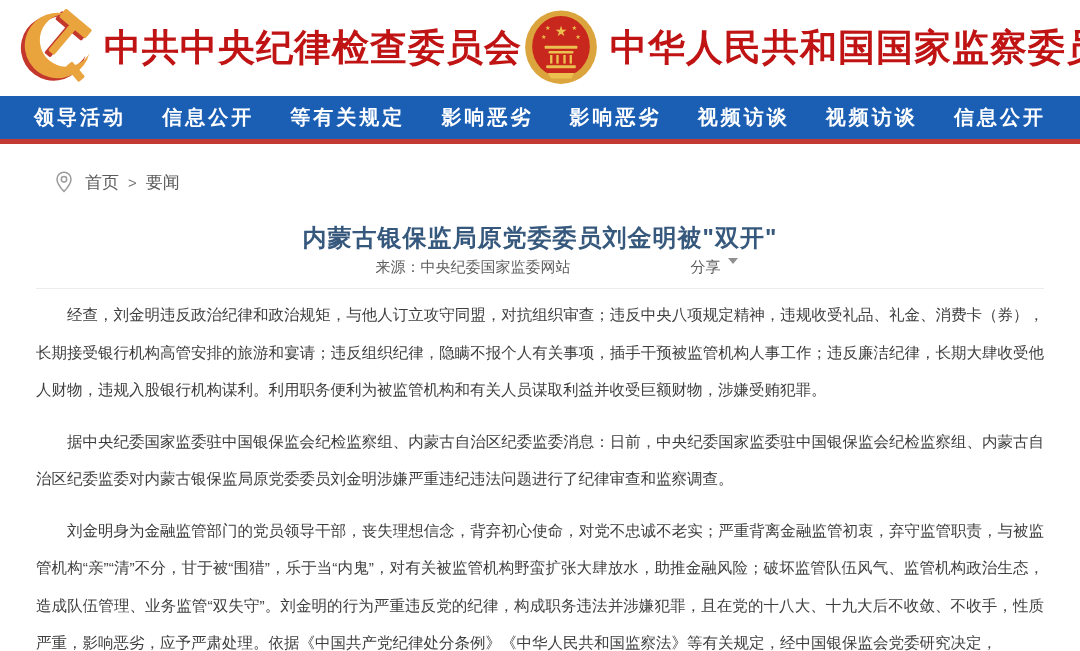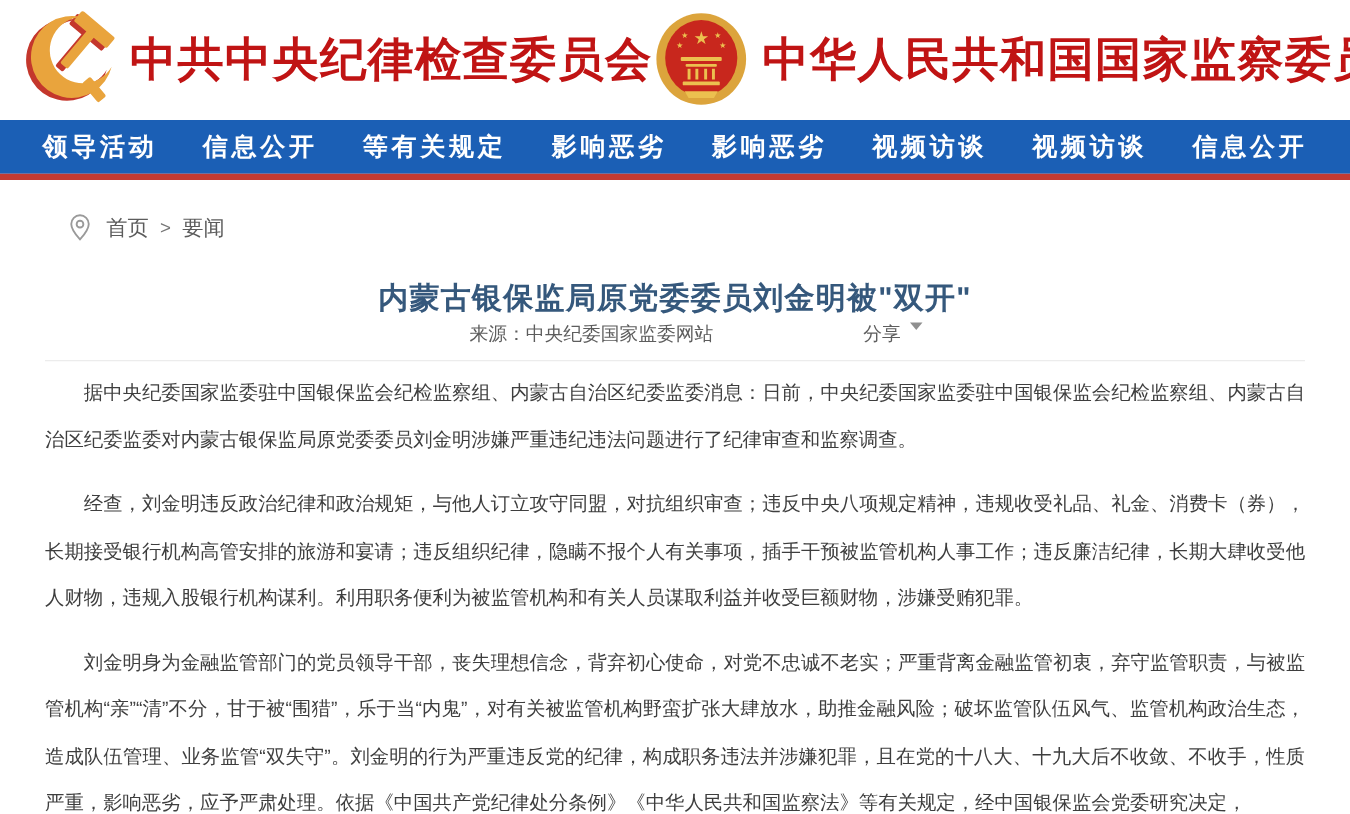--- a/index.html
+++ b/index.html
@@ -123,16 +123,16 @@
 <div class="article-meta">
   <span class="meta-item"><span>来源：</span><span>中央纪委国家监委网站</span></span>
   <span class="share-button">
     <span>分享</span>
     <span class="caret-down"></span>
   </span>
 </div>
 <div class="meta-divider"></div>
 
 <div class="article-body">
+  <p>经查，刘金明违反政治纪律和政治规矩，与他人订立攻守同盟，对抗组织审查；违反中央八项规定精神，违规收受礼品、礼金、消费卡（券），长期接受银行机构高管安排的旅游和宴请；违反组织纪律，隐瞒不报个人有关事项，插手干预被监管机构人事工作；违反廉洁纪律，长期大肆收受他人财物，违规入股银行机构谋利。利用职务便利为被监管机构和有关人员谋取利益并收受巨额财物，涉嫌受贿犯罪。</p>
   <p>据中央纪委国家监委驻中国银保监会纪检监察组、内蒙古自治区纪委监委消息：日前，中央纪委国家监委驻中国银保监会纪检监察组、内蒙古自治区纪委监委对内蒙古银保监局原党委委员刘金明涉嫌严重违纪违法问题进行了纪律审查和监察调查。</p>
-  <p>经查，刘金明违反政治纪律和政治规矩，与他人订立攻守同盟，对抗组织审查；违反中央八项规定精神，违规收受礼品、礼金、消费卡（券），长期接受银行机构高管安排的旅游和宴请；违反组织纪律，隐瞒不报个人有关事项，插手干预被监管机构人事工作；违反廉洁纪律，长期大肆收受他人财物，违规入股银行机构谋利。利用职务便利为被监管机构和有关人员谋取利益并收受巨额财物，涉嫌受贿犯罪。</p>
   <p>刘金明身为金融监管部门的党员领导干部，丧失理想信念，背弃初心使命，对党不忠诚不老实；严重背离金融监管初衷，弃守监管职责，与被监管机构“亲”“清”不分，甘于被“围猎”，乐于当“内鬼”，对有关被监管机构野蛮扩张大肆放水，助推金融风险；破坏监管队伍风气、监管机构政治生态，造成队伍管理、业务监管“双失守”。刘金明的行为严重违反党的纪律，构成职务违法并涉嫌犯罪，且在党的十八大、十九大后不收敛、不收手，性质严重，影响恶劣，应予严肃处理。依据《中国共产党纪律处分条例》《中华人民共和国监察法》等有关规定，经中国银保监会党委研究决定，</p>
 </div>
 
 </body></html>

